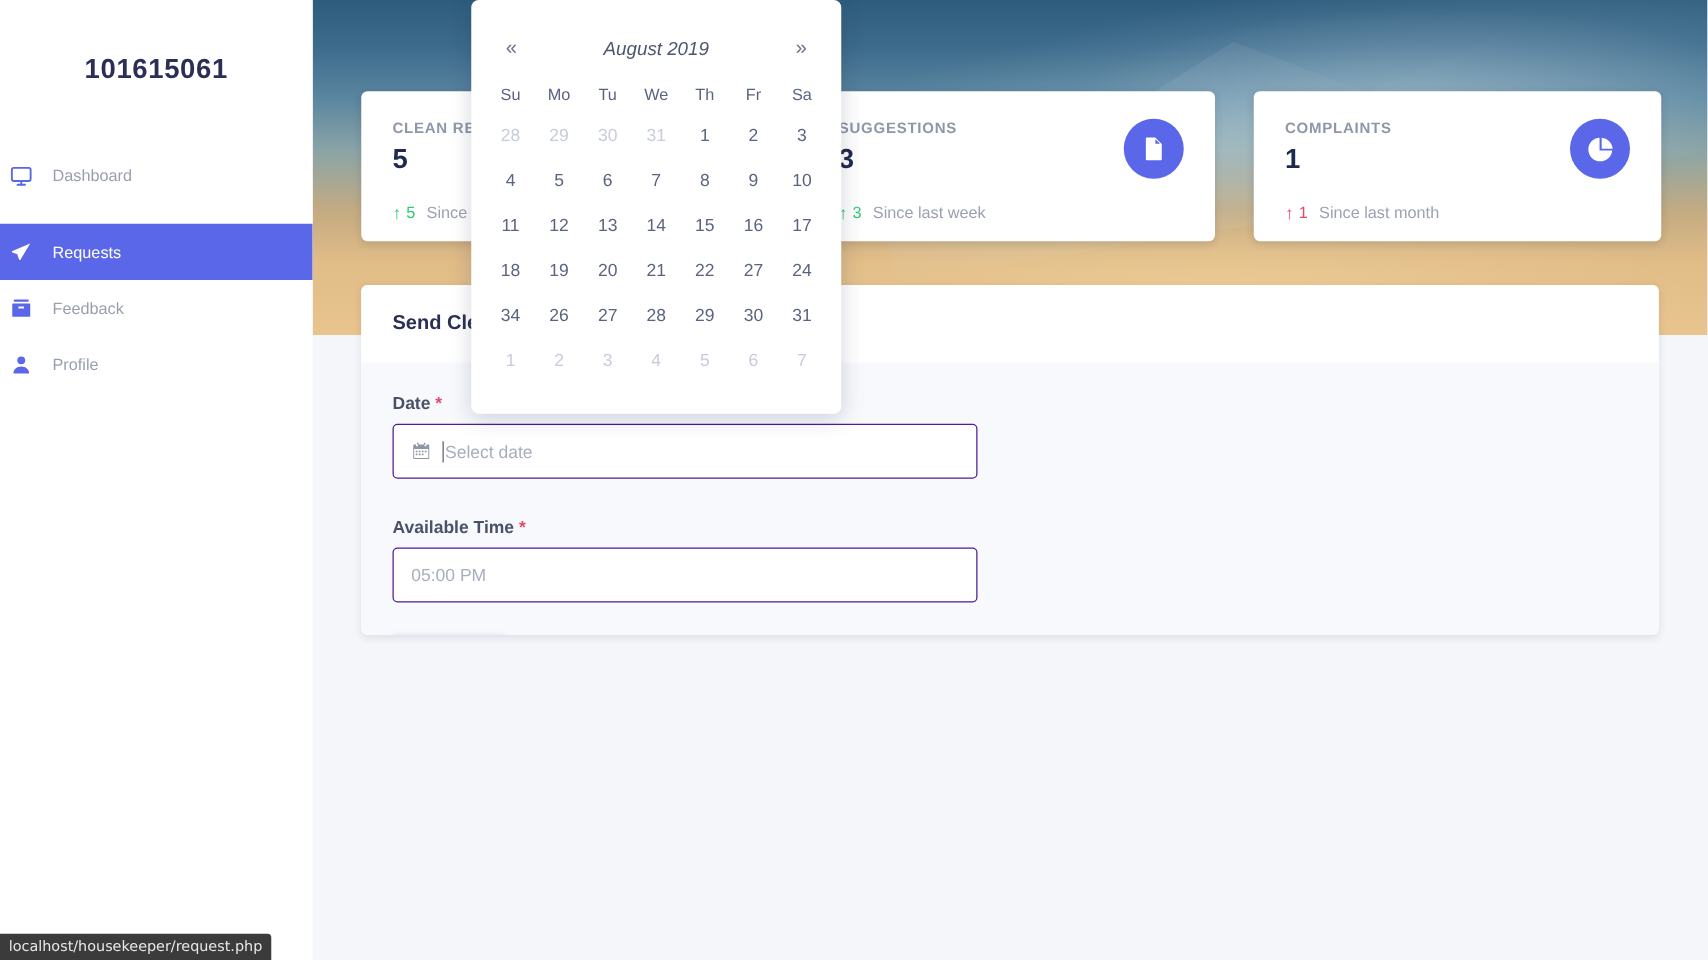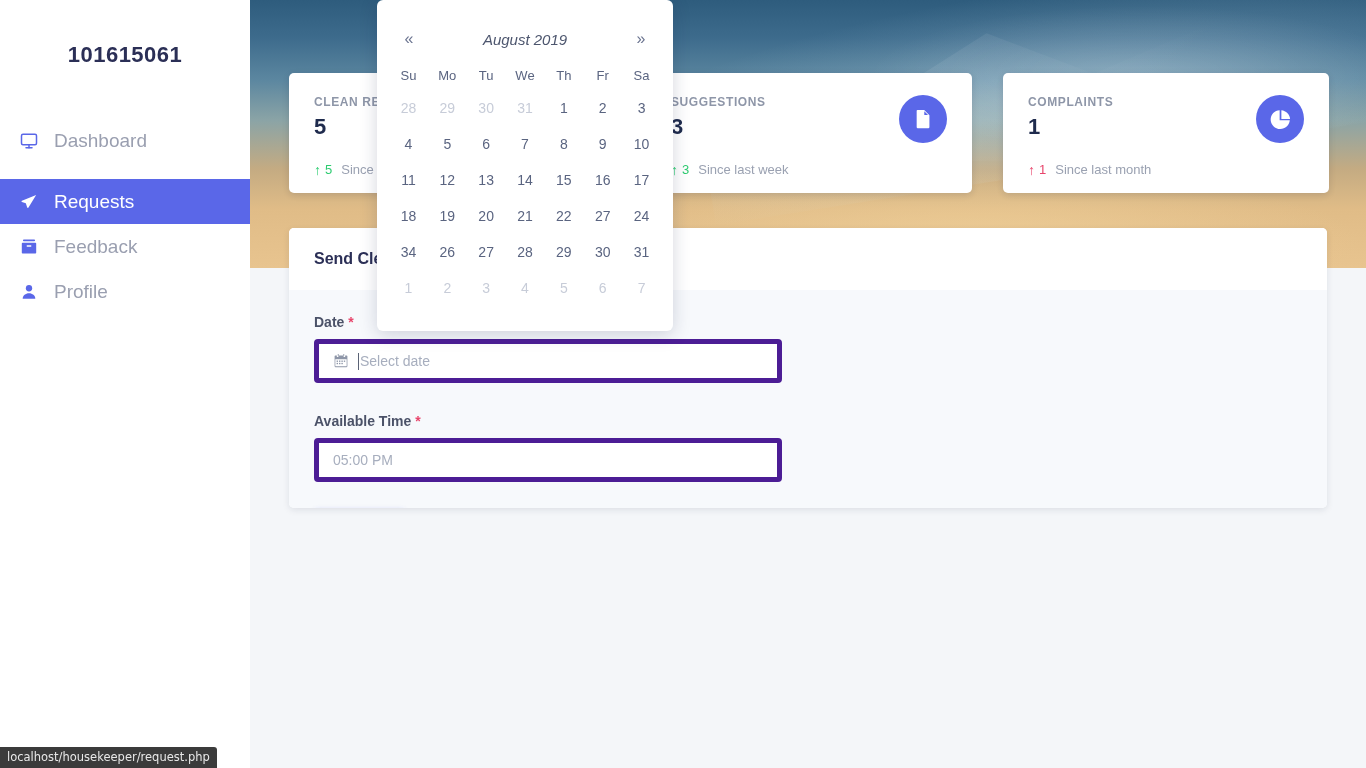--- a/index.html
+++ b/index.html
@@ -22,22 +22,22 @@
   }
   .brand {
     height: 110px;
     display: flex; align-items: center; justify-content: center;
     font-size: 22px; font-weight: bold;
     color: #2b2f56; letter-spacing: .5px;
   }
   .nav { margin-top: 8px; }
   .nav-item {
     display: flex; align-items: center;
-    height: 45px; padding-left: 20px;
-    color: #9a9fb0; font-size: 19px;
+    height: 45px; padding-left: 8px;
+    color: #9a9fb0; font-size: 13px;
     cursor: pointer; text-decoration: none;
   }
   .nav-item .nav-icon {
     width: 34px; display: flex; align-items: center;
     color: #5a67e8; flex: 0 0 34px;
   }
   .nav-item .nav-icon svg { display: block; }
   .nav-item.active { background: #5a67e8; color: #ffffff; margin-top: 16px; }
   .nav-item.active .nav-icon { color: #ffffff; }
   .nav-label { line-height: 1; }
@@ -147,21 +147,21 @@
   .form-row { display: flex; gap: 30px; flex-direction: column; }
   .form-group { width: 468px; }
   .form-label {
     font-size: 14px; font-weight: bold; color: #4b5268;
     margin-bottom: 9px; display: block;
   }
   .req { color: #e8456b; font-weight: bold; }
   .form-control {
     width: 100%; height: 44px;
     background: #fff;
-    border: 5px solid #4c1d95;
+    border: 1px solid #4c1d95;
     border-radius: 4px;
     display: flex; align-items: center;
     padding: 0 14px;
     font-size: 14px; color: #a7aebe;
   }
   .form-control .cal-ico { color: #8e96a8; margin-right: 9px; display: flex; }
   .caret {
     display: inline-block; width: 1px; height: 17px;
     background: #5a6275; margin-right: 1px;
   }

